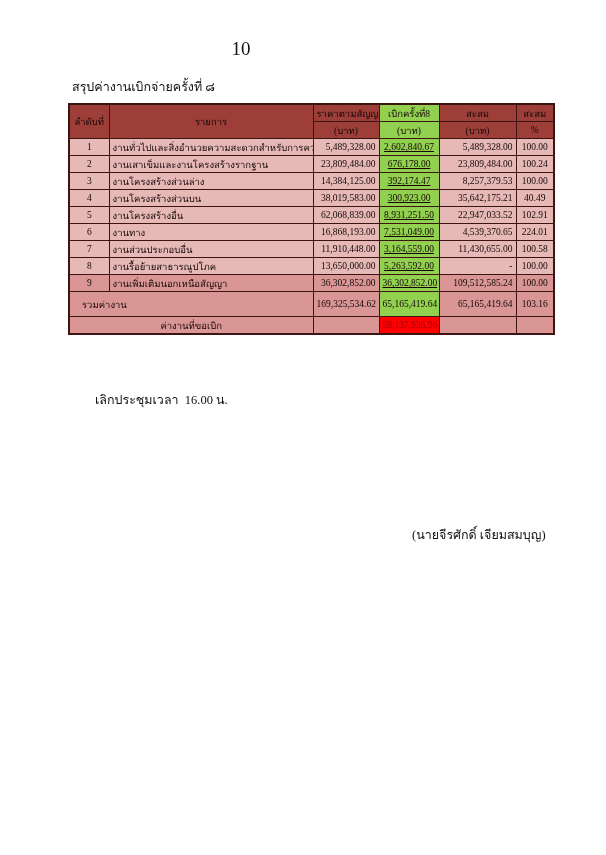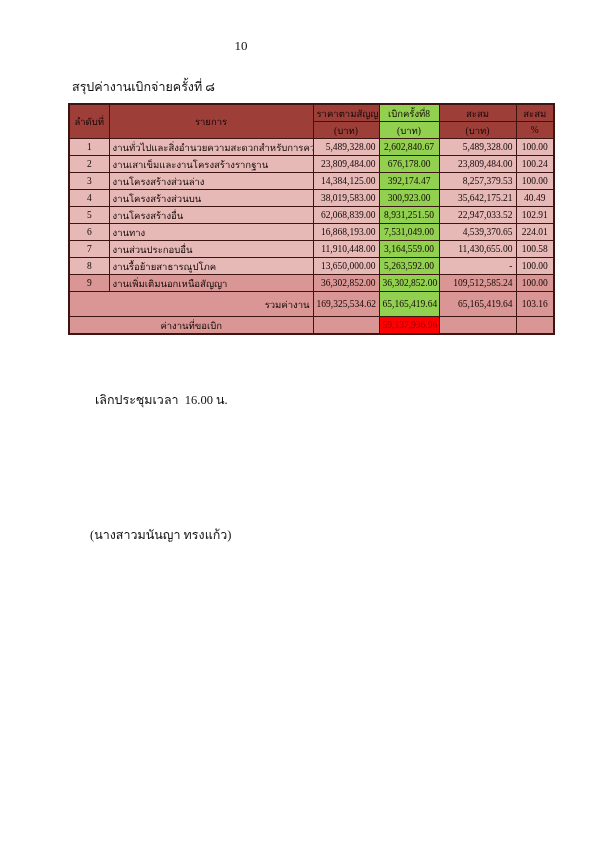--- a/index.html
+++ b/index.html
@@ -15,21 +15,21 @@
   body{
     width:606px;height:855px;
     background:#ffffff;
     font-family:"Liberation Serif","DejaVu Serif",serif;
     color:#111;
     position:relative;
     overflow:hidden;
   }
   .page-number{
     position:absolute;top:38px;left:0;width:482px;
-    text-align:center;font-size:13px;
+    text-align:center;font-size:19px;
   }
   .heading{
     position:absolute;top:77px;left:72px;
     font-size:12.5px;font-weight:normal;white-space:nowrap;
   }
   table.summary{
     position:absolute;top:103px;left:68px;
     width:485px;
     border-collapse:collapse;
     font-size:9.5px;
@@ -43,24 +43,24 @@
     color:#140808;
   }
   table.summary{border:2px solid var(--border);}
   tr.hdr th{background:var(--header-bg);text-align:center;height:16px;}
   tr.hdr th.green{background:var(--green);}
   tr.data td{background:var(--row-light);height:16px;}
   tr.data.dark td{background:var(--row-dark);}
   tr.data td.no{text-align:center;}
   tr.data td.item{text-align:left;}
   tr.data td.num{text-align:right;}
-  tr.data td.green{background:var(--green);text-align:center;}
+  tr.data td.green{background:var(--green);text-align:center;text-decoration:underline;}
   tr.data td.pct{text-align:center;}
   tr.total td{background:var(--row-dark);height:24px;}
-  tr.total td.lbl{text-align:right;padding-left:12px;}
+  tr.total td.lbl{text-align:left;padding-left:12px;}
   tr.total td.num{text-align:right;}
   tr.total td.green{background:var(--green);text-align:center;}
   tr.total td.pct{text-align:center;}
   tr.request td{background:var(--row-dark);height:16px;}
   tr.request td.lbl{text-align:center;}
   tr.request td.redcell{background:var(--red);color:var(--red-text);text-align:right;}
   .closing{
     position:absolute;top:390px;left:95px;
     font-size:12.5px;white-space:pre;
   }
@@ -186,17 +186,17 @@
       <td class="redcell">59,137,936.96</td>
       <td></td>
       <td></td>
     </tr>
   </tbody>
 </table>
 
 <div class="closing">เลิกประชุมเวลา  16.00 น.</div>
 
 <div class="sig sig-left">
-  <div>(นางสาวมนันญา  ทรงแก้ว)</div>
 </div>
 
 <div class="sig sig-right">
+  <div>(นายจีรศักดิ์  เจียมสมบุญ)</div>
 </div>
 
 </body></html>

